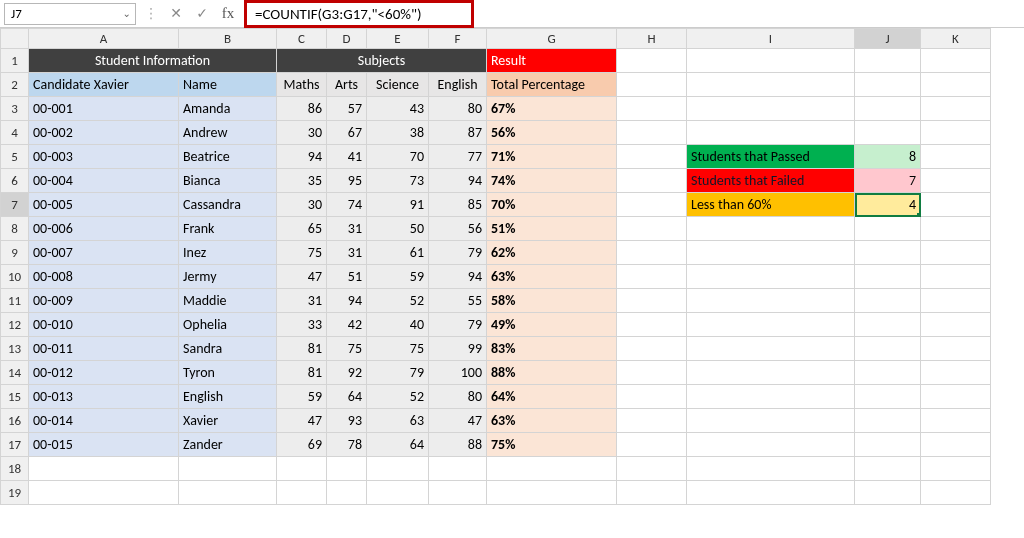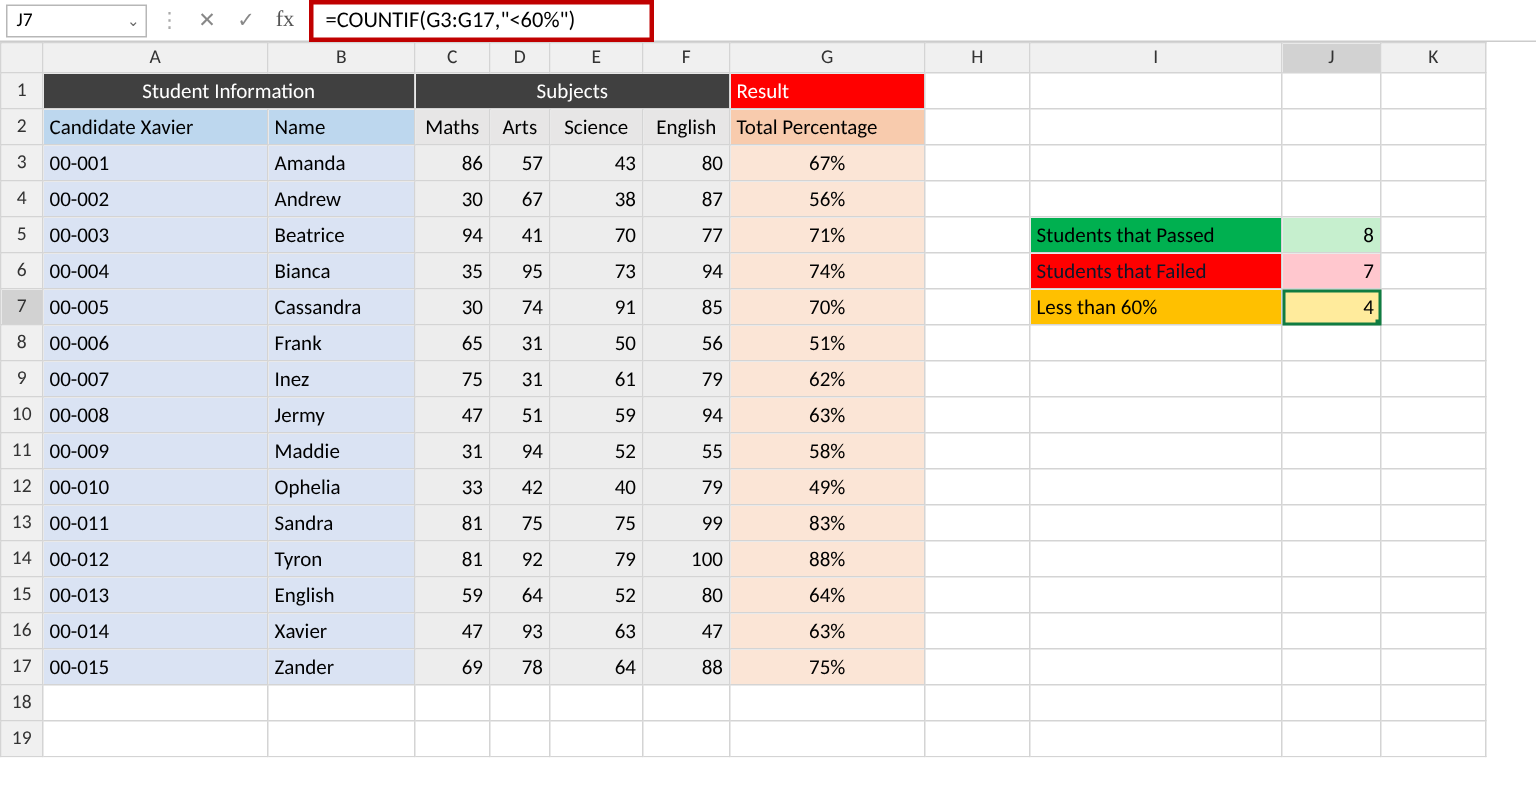--- a/index.html
+++ b/index.html
@@ -14,21 +14,21 @@
   .formula-bar {
     display: flex;
     align-items: center;
     height: 28px;
     border-bottom: 1px solid #ccc;
     background: #fff;
     padding: 2px 4px;
     gap: 6px;
   }
   .name-box {
-    width: 94px;
+    width: 132px;
     height: 22px;
     border: 1px solid #b7b7b7;
     background: #fff;
     display: flex;
     align-items: center;
     justify-content: space-between;
     padding: 0 4px 0 6px;
     font-size: 13px;
   }
   .name-box .chev { font-size: 10px; color: #666; }
@@ -93,21 +93,21 @@
     background: #e7e6e6 !important;
     text-align: center;
     margin-top: 12px;
   }
   .sub-salmon {
     background: #f8cbad !important;
     text-align: left;
   }
   .d-blue { background: #dae3f3 !important; text-align: left; }
   .d-grey { background: #ededed !important; text-align: right; }
-  .d-salmon { background: #fbe5d6 !important; text-align: center; padding-right: 6px; }
+  .d-salmon { background: #fbe5d6 !important; text-align: left; padding-right: 6px; font-weight: bold; }
   .num { text-align: right; }
   .pass-lbl { background: #00b050 !important; color: #000000; text-align: left; }
   .pass-val { background: #c6efce !important; text-align: right; }
   .fail-lbl { background: #ff0000 !important; color: #0f172a; text-align: left; }
   .fail-val { background: #ffc7ce !important; text-align: right; }
   .lt60-lbl { background: #ffc000 !important; text-align: left; }
   .lt60-val { background: #ffeb9c !important; text-align: right; }
   td.selected {
     outline: 2px solid #107c41;
     outline-offset: -2px;

